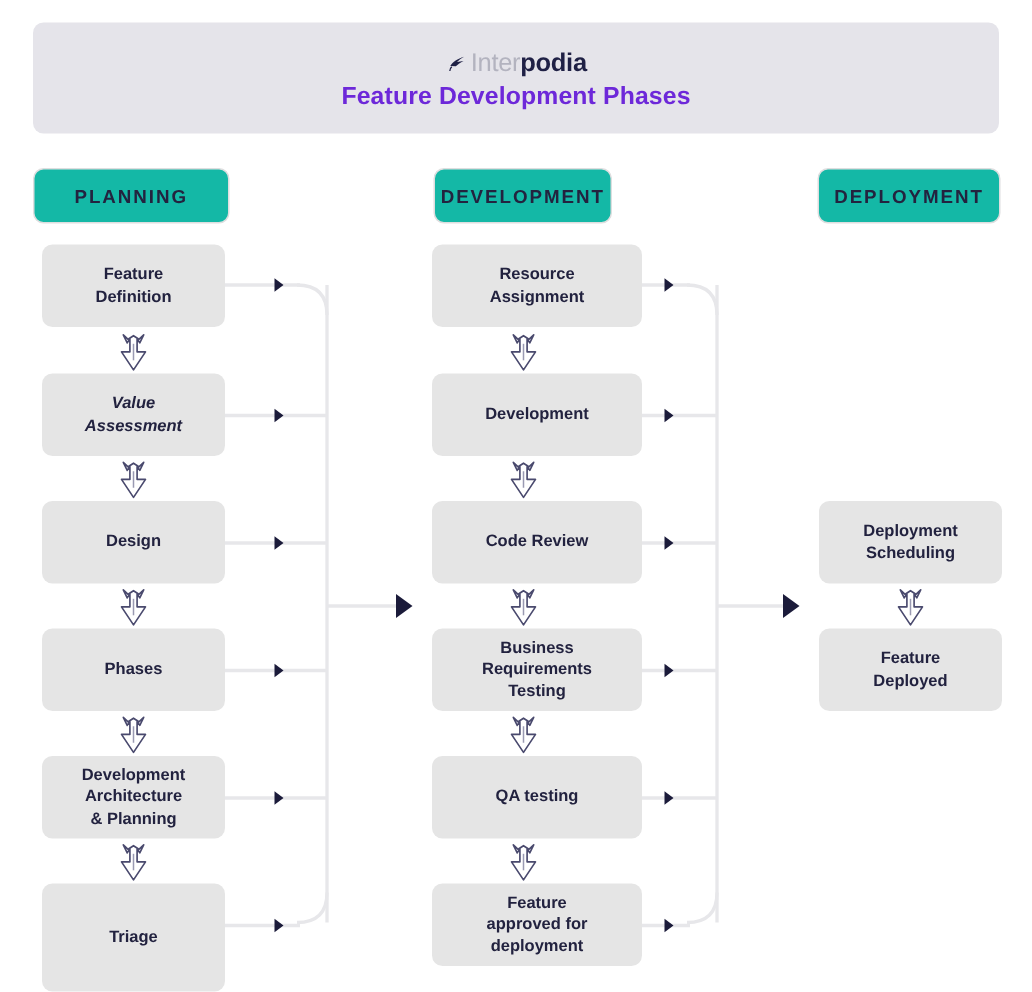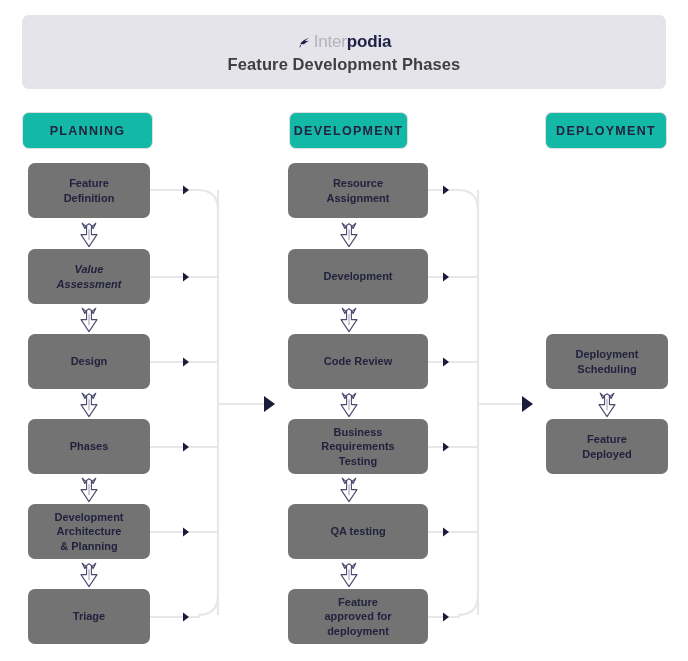--- a/index.html
+++ b/index.html
@@ -51,21 +51,21 @@
   }
   .logo-bold {
     font-size: 17px;
     letter-spacing: -0.2px;
     color: #1f2045;
     font-weight: 700;
   }
   #banner-title {
     font-size: 16.5px;
     font-weight: 700;
-    color: #404040;
+    color: #6d28d9;
     letter-spacing: 0.1px;
   }
 
   
   .col-header {
     position: absolute;
     height: 37px;
     background: #14b8a6;
     border: 1px solid #dededf;
     border-radius: 7px;
@@ -78,21 +78,21 @@
     color: #23233f;
     box-sizing: border-box;
   }
   #hdr-planning   { left: 22px;  top: 112px; width: 131px; }
   #hdr-development{ left: 289px; top: 112px; width: 119px; }
   #hdr-deployment { left: 545px; top: 112px; width: 122px; }
 
   
   .pbox {
     position: absolute;
-    background: #737373;
+    background: #e5e5e5;
     border-radius: 7px;
     display: flex;
     align-items: center;
     justify-content: center;
     text-align: center;
     font-size: 11px;
     font-weight: 600;
     line-height: 1.33;
     color: #22223f;
     box-sizing: border-box;
@@ -220,21 +220,21 @@
     <div>Feature<br>Definition</div>
   </div>
 <div class="pbox col-a" style="top:249px;height:55px;font-style:italic;">
     <div>Value<br>Assessment</div>
   </div>
 <div class="pbox col-a" style="top:334px;height:55px;">Design</div>
 <div class="pbox col-a" style="top:419px;height:55px;">Phases</div>
 <div class="pbox col-a" style="top:504px;height:55px;">
     <div>Development<br>Architecture<br>&amp; Planning</div>
   </div>
-<div class="pbox col-a" style="top:589px;height:55px;">Triage</div>
+<div class="pbox col-a" style="top:589px;height:72px;">Triage</div>
 
 <div class="pbox col-b" style="top:163px;height:55px;">
     <div>Resource<br>Assignment</div>
   </div>
 <div class="pbox col-b" style="top:249px;height:55px;">Development</div>
 <div class="pbox col-b" style="top:334px;height:55px;">Code Review</div>
 <div class="pbox col-b" style="top:419px;height:55px;">
     <div>Business<br>Requirements<br>Testing</div>
   </div>
 <div class="pbox col-b" style="top:504px;height:55px;">QA testing</div>

